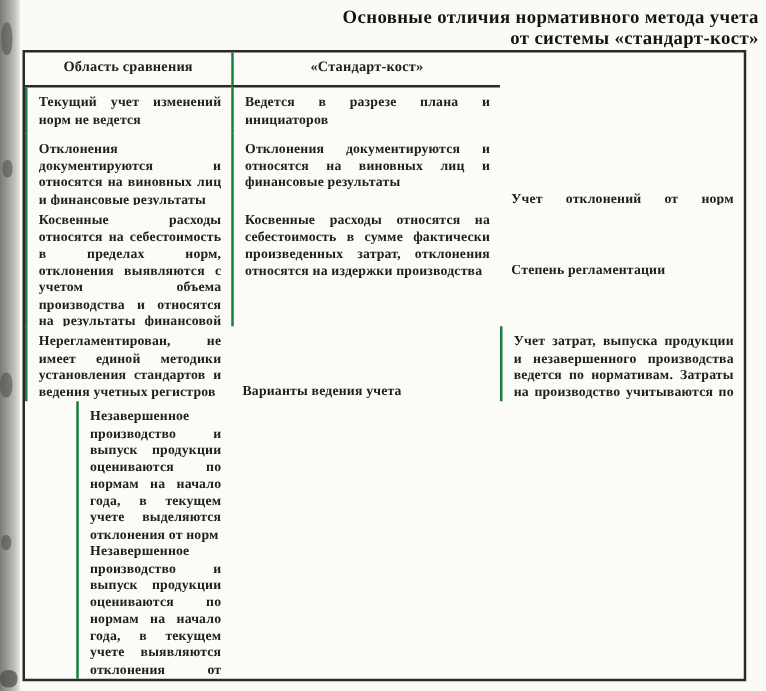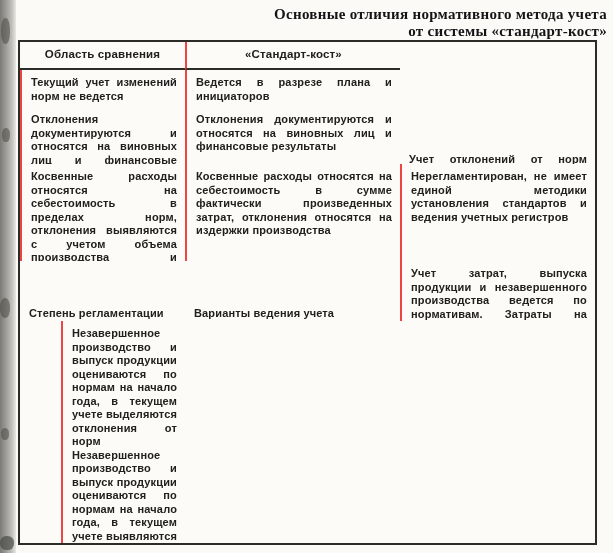--- a/index.html
+++ b/index.html
@@ -36,22 +36,23 @@
     display:grid;
     grid-template-columns:165px 215px 1fr;
     grid-template-rows:28px 37px 57px 97px 60px 1fr;
   }
   .cell{
     box-sizing:border-box;
     font-size:11px;line-height:13.5px;font-weight:bold;letter-spacing:.15px;
     color:#20201d;
     padding:6px 8px 0 9px;
     overflow:hidden;
+    font-family:Liberation Serif, serif;
   }
-  .cell.c2,.cell.c3{border-left:2px solid #ef4444;}
+  .cell.c2,.cell.c3{border-left:2px solid #15803d;}
   .cell.head{
     border-bottom:2px solid #2b2b28;
     display:flex;align-items:center;justify-content:center;
     padding:0 4px;text-align:center;font-size:11.5px;
   }
   .cell.body{text-align:justify;}
   .cell.c1.body{text-align:justify;padding-right:8px;margin-top:40px;}
   .para{white-space:pre-line;margin-left:41px;}
 </style>
 </head>
@@ -79,21 +80,21 @@
   <div class="cell c3 body">Ведется в разрезе плана и инициаторов</div>
 
   <div class="cell c1 body">Учет отклонений от норм прямых расходов</div>
   <div class="cell c2 body">Отклонения документируются и относятся на виновных лиц и финансовые результаты</div>
   <div class="cell c3 body">Отклонения документируются и относятся на виновных лиц и финансовые результаты</div>
 
   <div class="cell c1 body">Учет отклонений от норм косвенных расходов</div>
   <div class="cell c2 body">Косвенные расходы относятся на себестоимость в пределах норм, отклонения выявляются с учетом объема производства и относятся на результаты финансовой деятельности</div>
   <div class="cell c3 body">Косвенные расходы относятся на себестоимость в сумме фактически произведенных затрат, отклонения относятся на издержки производства</div>
 
+  <div class="cell c1 body">Степень регламентации</div>
   <div class="cell c2 body">Нерегламентирован, не имеет единой методики установления стандартов и ведения учетных регистров</div>
-  <div class="cell c1 body">Степень регламентации</div>
 
   <div class="cell c1 body">Варианты ведения учета</div>
   <div class="cell c2 body">Учет затрат, выпуска продукции и незавершенного производства ведется по нормативам. Затраты на производство учитываются по фактическим расходам, выпуск продукции — по нормативным, остаток незавершенного производства — по стандартам с учетом отклонений</div>
   <div class="cell c3 body para">Незавершенное производство и выпуск продукции оцениваются по нормам на начало года, в текущем учете выделяются отклонения от норм
 Незавершенное производство и выпуск продукции оцениваются по нормам на начало года, в текущем учете выявляются отклонения от плана
 Все издержки учитываются как алгебраическая сумма двух слагаемых — нормы и отклонения</div>
 </div>
 
 </body></html>

